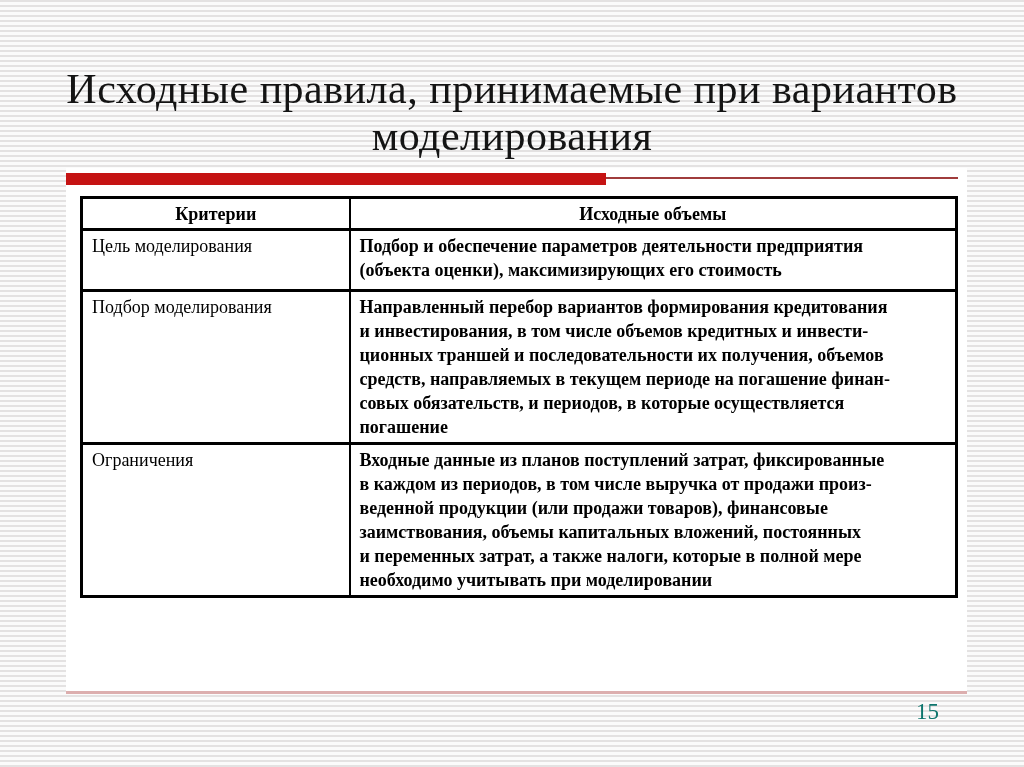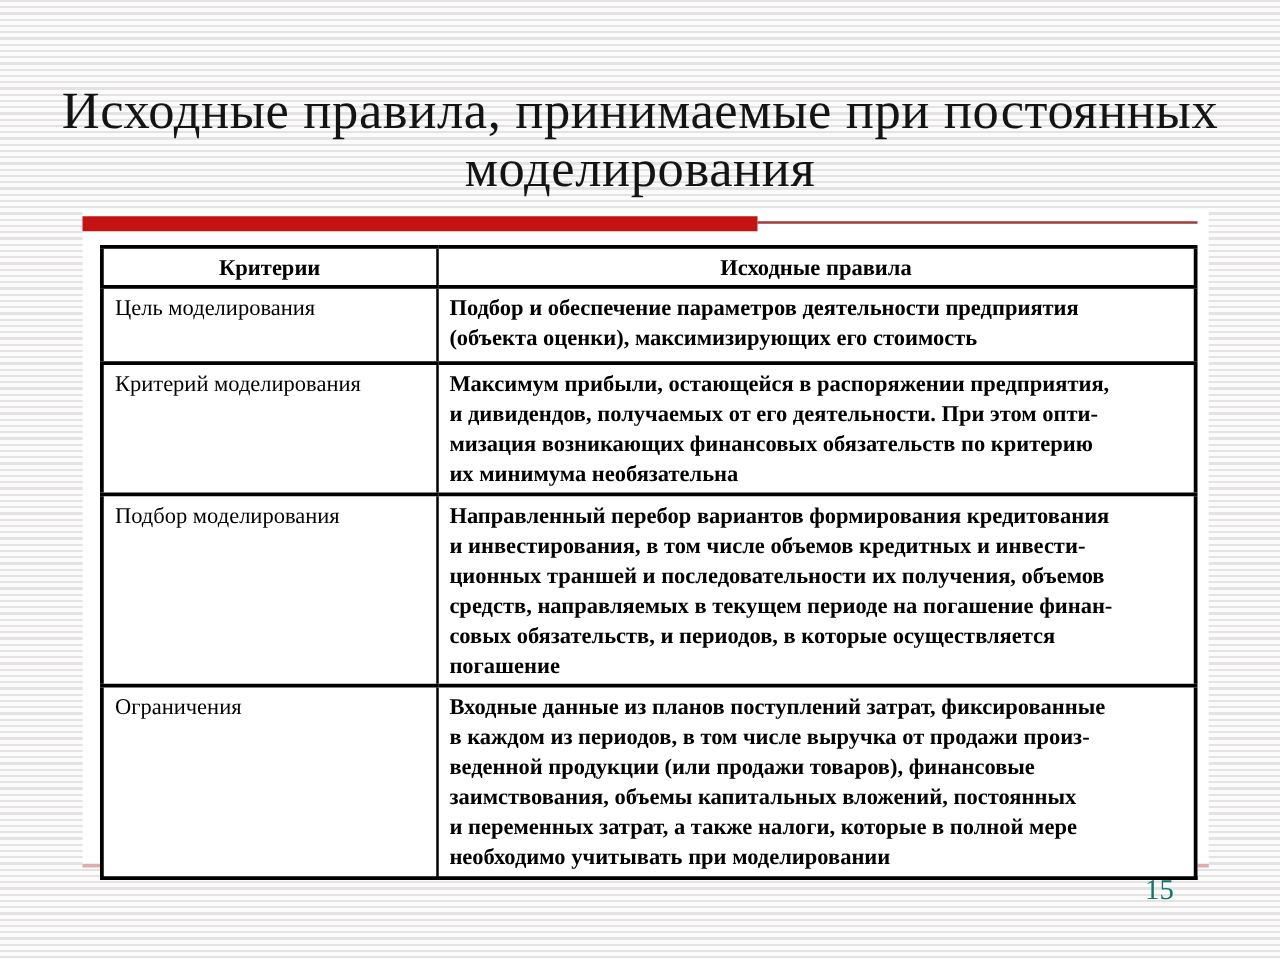--- a/index.html
+++ b/index.html
@@ -104,49 +104,42 @@
     font-size: 23px;
     line-height: 24px;
     color: #0f766e;
   }
 </style>
 </head>
 <body>
 
 <div class="content-panel"></div>
 
-<div class="slide-title">Исходные правила, принимаемые при постоянных
+<div class="slide-title">Исходные правила, принимаемые при вариантов
 моделирования</div>
 
 <div class="accent-bar"></div>
 <div class="accent-line"></div>
 
 <table class="rules-table">
   <colgroup>
       <col class="c1">
       <col class="c2">
     </colgroup>
   <thead>
     <tr>
       <th>Критерии</th>
-      <th>Исходные правила</th>
+      <th>Исходные объемы</th>
     </tr>
   </thead>
   <tbody>
     <tr>
       <td class="criterion-cell">Цель моделирования</td>
       <td class="rule-cell">Подбор и обеспечение параметров деятельности предприятия
 (объекта оценки), максимизирующих его стоимость</td>
-    </tr>
-    <tr>
-      <td class="criterion-cell">Критерий моделирования</td>
-      <td class="rule-cell">Максимум прибыли, остающейся в распоряжении предприятия,
-и дивидендов, получаемых от его деятельности. При этом опти-
-мизация возникающих финансовых обязательств по критерию
-их минимума необязательна</td>
     </tr>
     <tr>
       <td class="criterion-cell">Подбор моделирования</td>
       <td class="rule-cell">Направленный перебор вариантов формирования кредитования
 и инвестирования, в том числе объемов кредитных и инвести-
 ционных траншей и последовательности их получения, объемов
 средств, направляемых в текущем периоде на погашение финан-
 совых обязательств, и периодов, в которые осуществляется
 погашение</td>
     </tr>

